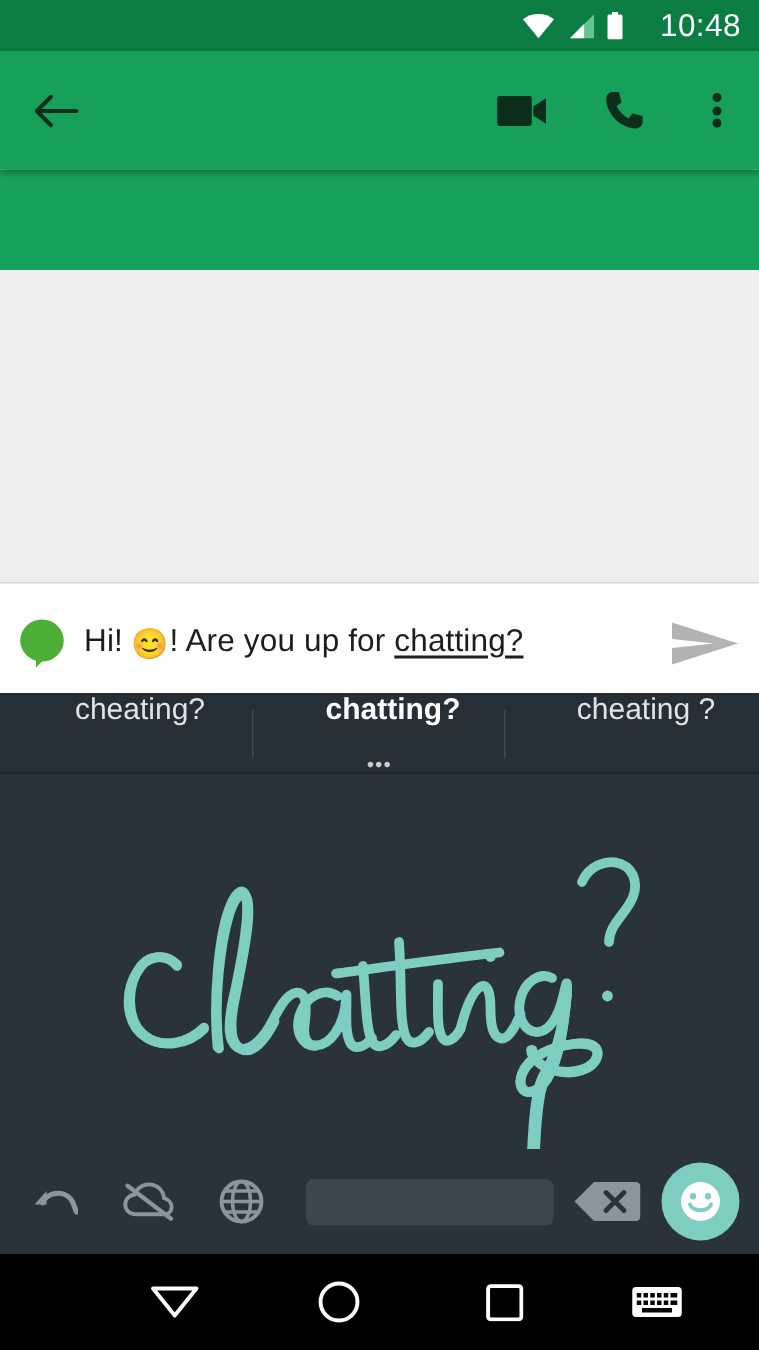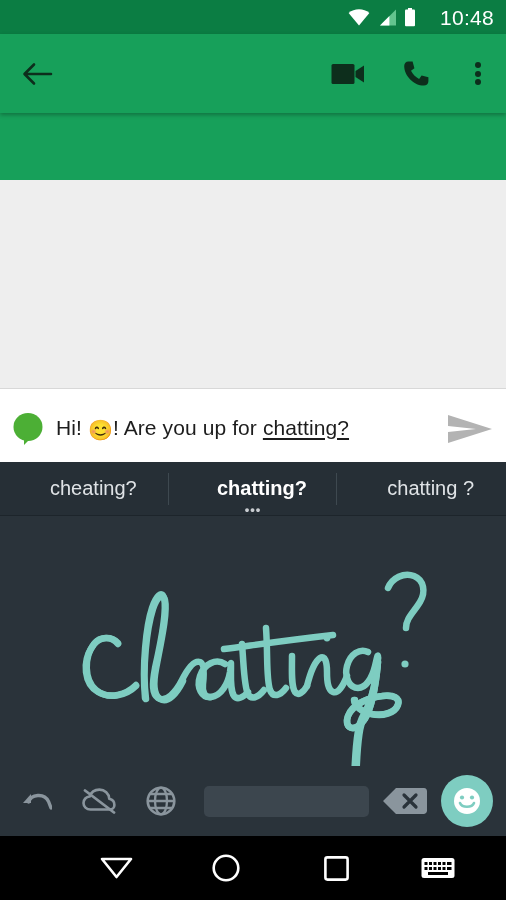--- a/index.html
+++ b/index.html
@@ -77,21 +77,21 @@
 
   
   .suggestions {
     position:absolute; top:462px; left:0; width:506px; height:54px;
     background:#262f36;
     display:flex; align-items:center;
     border-bottom:1px solid #1d252b;
   }
   .sugg {
     flex:1; height:54px; position:relative;
-    display:flex; align-items:center; justify-content:center;
+    display:flex; justify-content:center;
     color:#dfe3e6; font-size:20px;padding-left:18px;
   }
   .sugg.selected { color:#ffffff; font-weight:bold; }
   .sugg .divider {
     position:absolute; right:0; top:11px;
     width:1px; height:32px; background:#3e4950;
   }
   .sugg .ellipsis {
     position:absolute; bottom:2px; left:0; width:100%;
     text-align:center; font-size:13px; color:#c8ccd0;
@@ -223,21 +223,21 @@
     <div class="sugg">
       <span>cheating?</span>
       <span class="divider"></span>
     </div>
     <div class="sugg selected">
       <span>chatting?</span>
       <span class="ellipsis">•••</span>
       <span class="divider"></span>
     </div>
     <div class="sugg">
-      <span>chatting ?</span>
+      <span>cheating ?</span>
     </div>
   </div>
 
   <div class="hw-canvas">
     <svg viewBox="0 0 506 250">
       <g fill="none" stroke="#7ecdc1" stroke-width="6.5" stroke-linecap="round" stroke-linejoin="round">
 
         <path d="M118 128 C112 120 100 120 94 128 C84 141 84 164 96 174
                  C108 184 126 180 136 170"></path>
 

